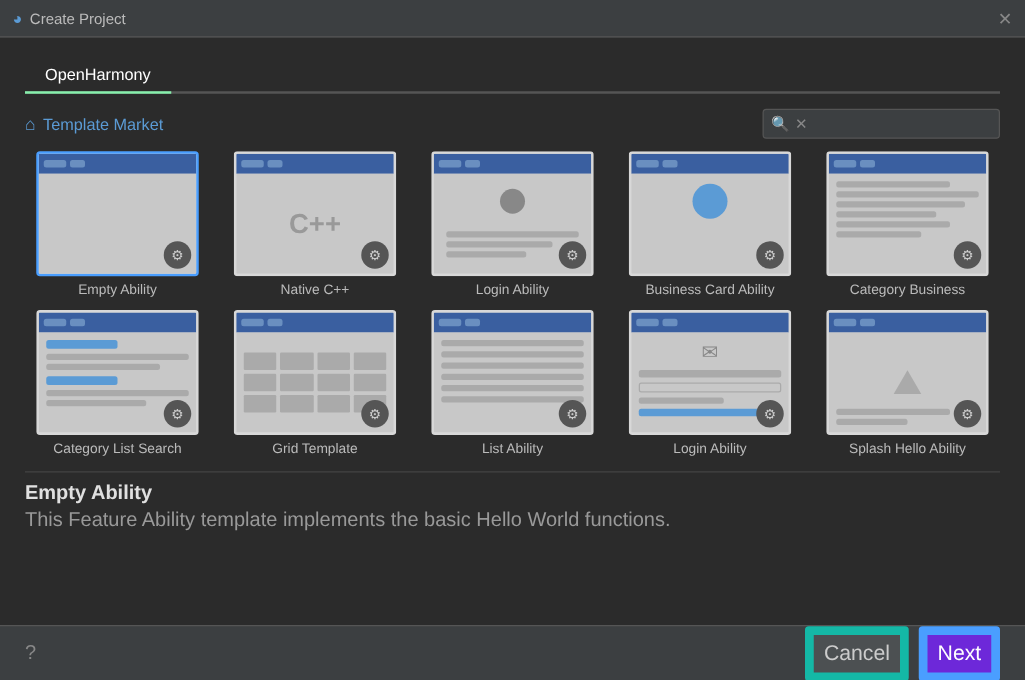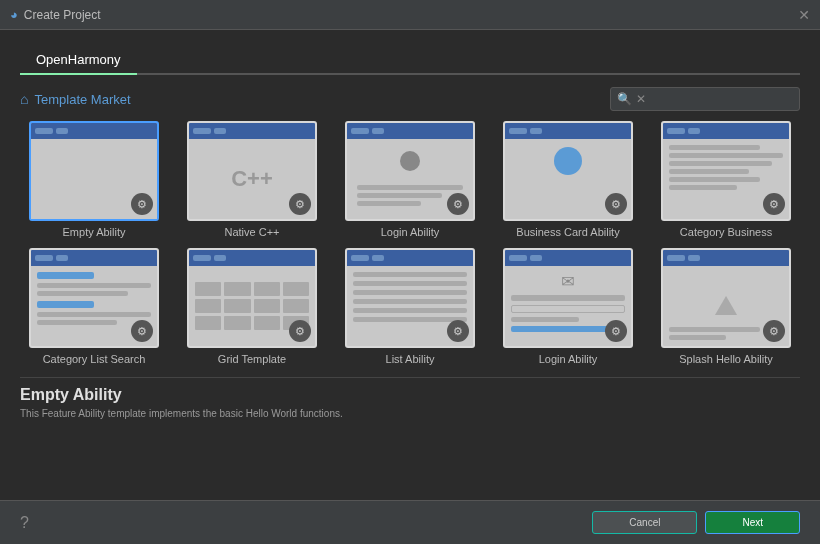--- a/index.html
+++ b/index.html
@@ -243,21 +243,21 @@
       padding: 8px 0 12px 0;
       border-top: 1px solid #444;
     }
     .selected-name {
       font-size: 16px;
       font-weight: bold;
       color: #e0e0e0;
       margin-bottom: 4px;
     }
     .selected-desc {
-      font-size: 10px;
+      font-size: 16px;
       color: #999;
     }
     .footer {
       position: absolute;
       bottom: 0;
       left: 0;
       right: 0;
       height: 44px;
       background: #3c3f41;
       display: flex;
@@ -269,32 +269,32 @@
     .help-icon {
       color: #888;
       font-size: 16px;
       cursor: pointer;
     }
     .footer-buttons {
       display: flex;
       gap: 8px;
     }
     .btn {
-      padding: 5px 36px;
+      padding: 5px 8px;
       border-radius: 3px;
-      font-size: 10px;
+      font-size: 17px;
       cursor: pointer;
-      border: 1px solid #14b8a6;
+      border: 7px solid #14b8a6;
     }
     .btn-default {
       background: #4c5052;
       color: #ccc;
     }
     .btn-primary {
-      background: #15803d;
+      background: #6d28d9;
       color: #fff;
       border-color: #4a9eff;
     }
   </style>
 </head>
 <body>
 
 <div class="title-bar">
   <div class="title-bar-left">
     <span style="color:#5b9bd5;font-size:13px;">◕</span>

